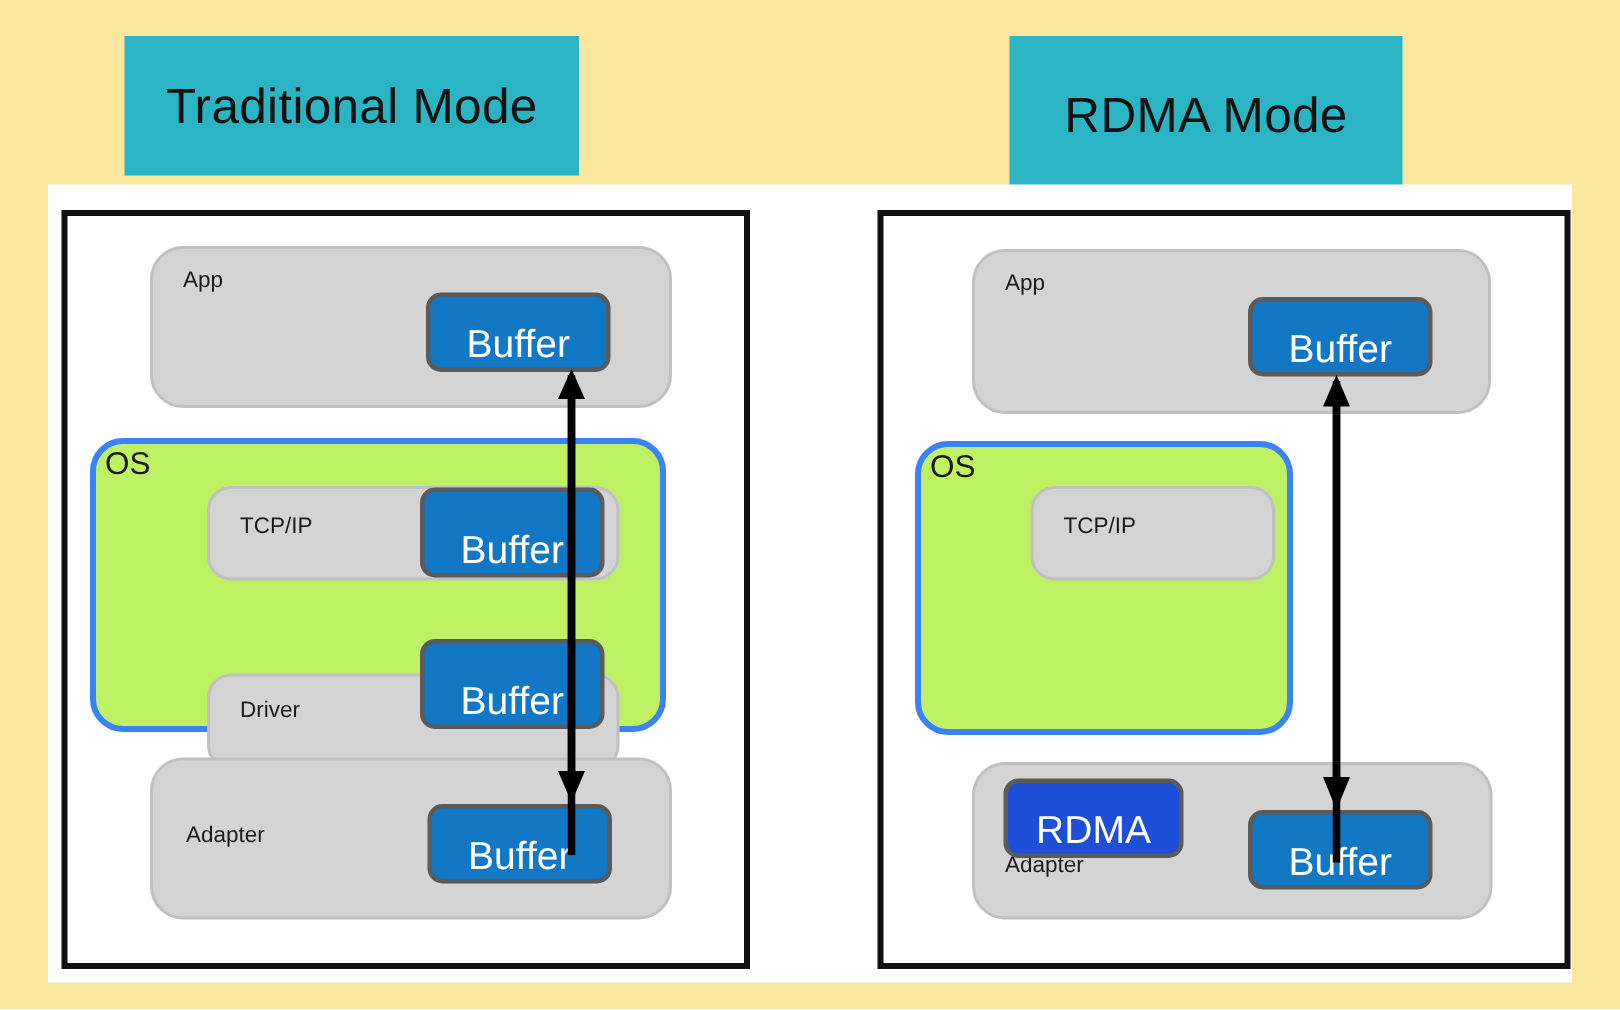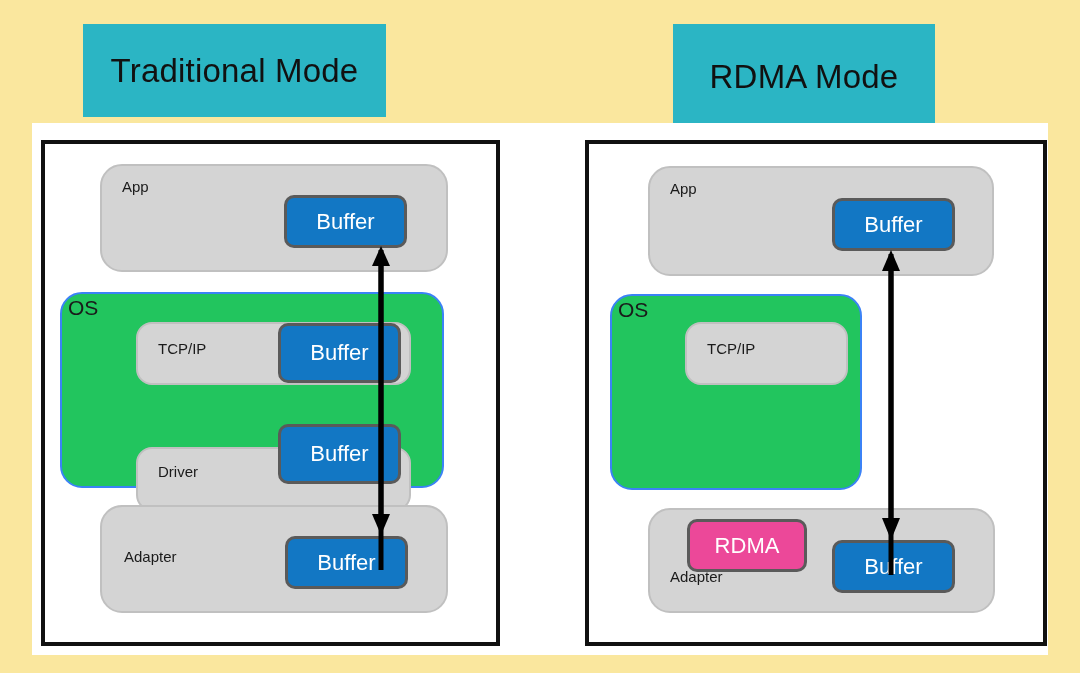--- a/index.html
+++ b/index.html
@@ -55,22 +55,22 @@
   .layer {
     position: absolute;
     box-sizing: border-box;
     border-radius: 22px;
   }
   .layer-gray {
     background: #d4d4d4;
     border: 2px solid #c0c0c0;
   }
   .layer-green {
-    background: #22c55e;
-    border: 2px solid #3b82f6;
+    background: #bef264;
+    border: 4px solid #3b82f6;
   }
   .layer-label {
     position: absolute;
     color: #1a1a1a;
     font-size: 15px;
     white-space: nowrap;
   }
   .corner-label {
     position: absolute;
     left: 6px;
@@ -78,28 +78,28 @@
     color: #1a1a1a;
     font-size: 21px;
   }
 
   
   .chip {
     position: absolute;
     box-sizing: border-box;
     border-radius: 10px;
     display: flex;
-    align-items: center;
+    align-items: flex-end;
     justify-content: center;
     color: #ffffff;
-    font-size: 22px;
+    font-size: 26px;
     z-index: 5;
   }
   .chip-blue  { background: #1277c4; border: 3px solid #5a5a5a; }
-  .chip-green { background: #ec4899; border: 3px solid #5a5a5a; margin-left: 18px; }
+  .chip-green { background: #1d4ed8; border: 3px solid #5a5a5a; }
 
   
   .arrow-svg {
     position: absolute;
     overflow: visible;
     z-index: 8;
   }
 </style>
 </head>
 <body>

